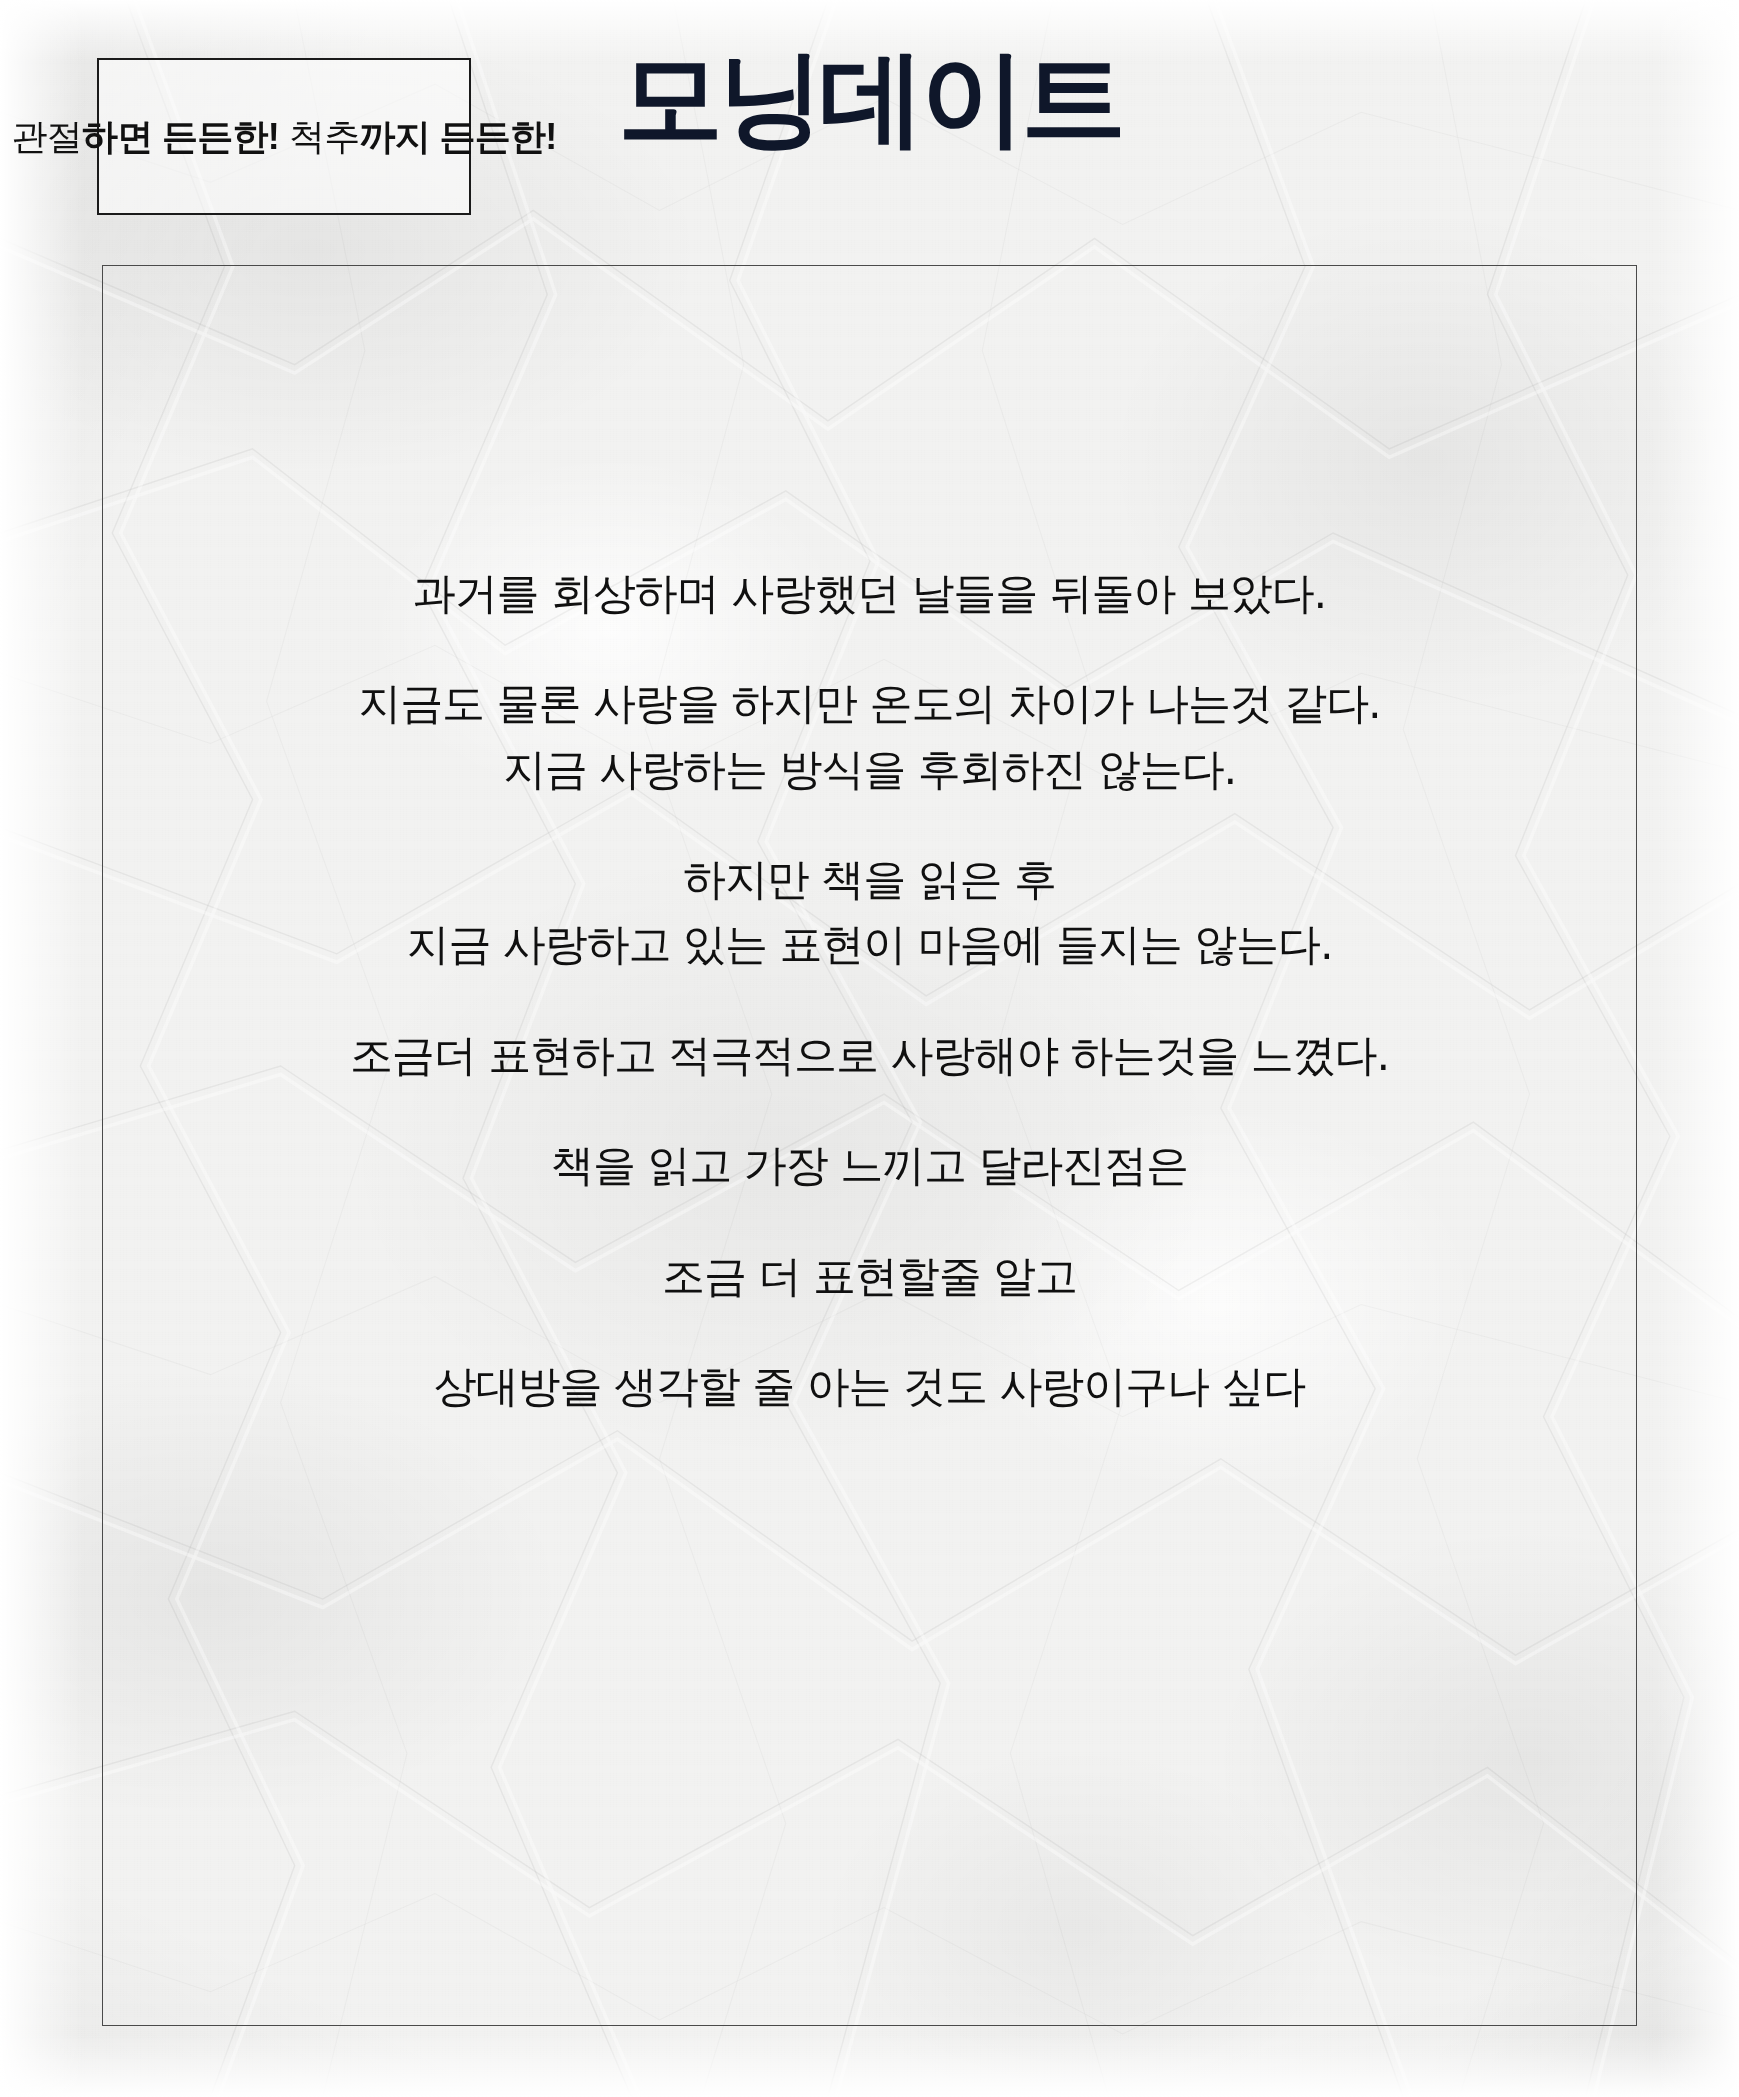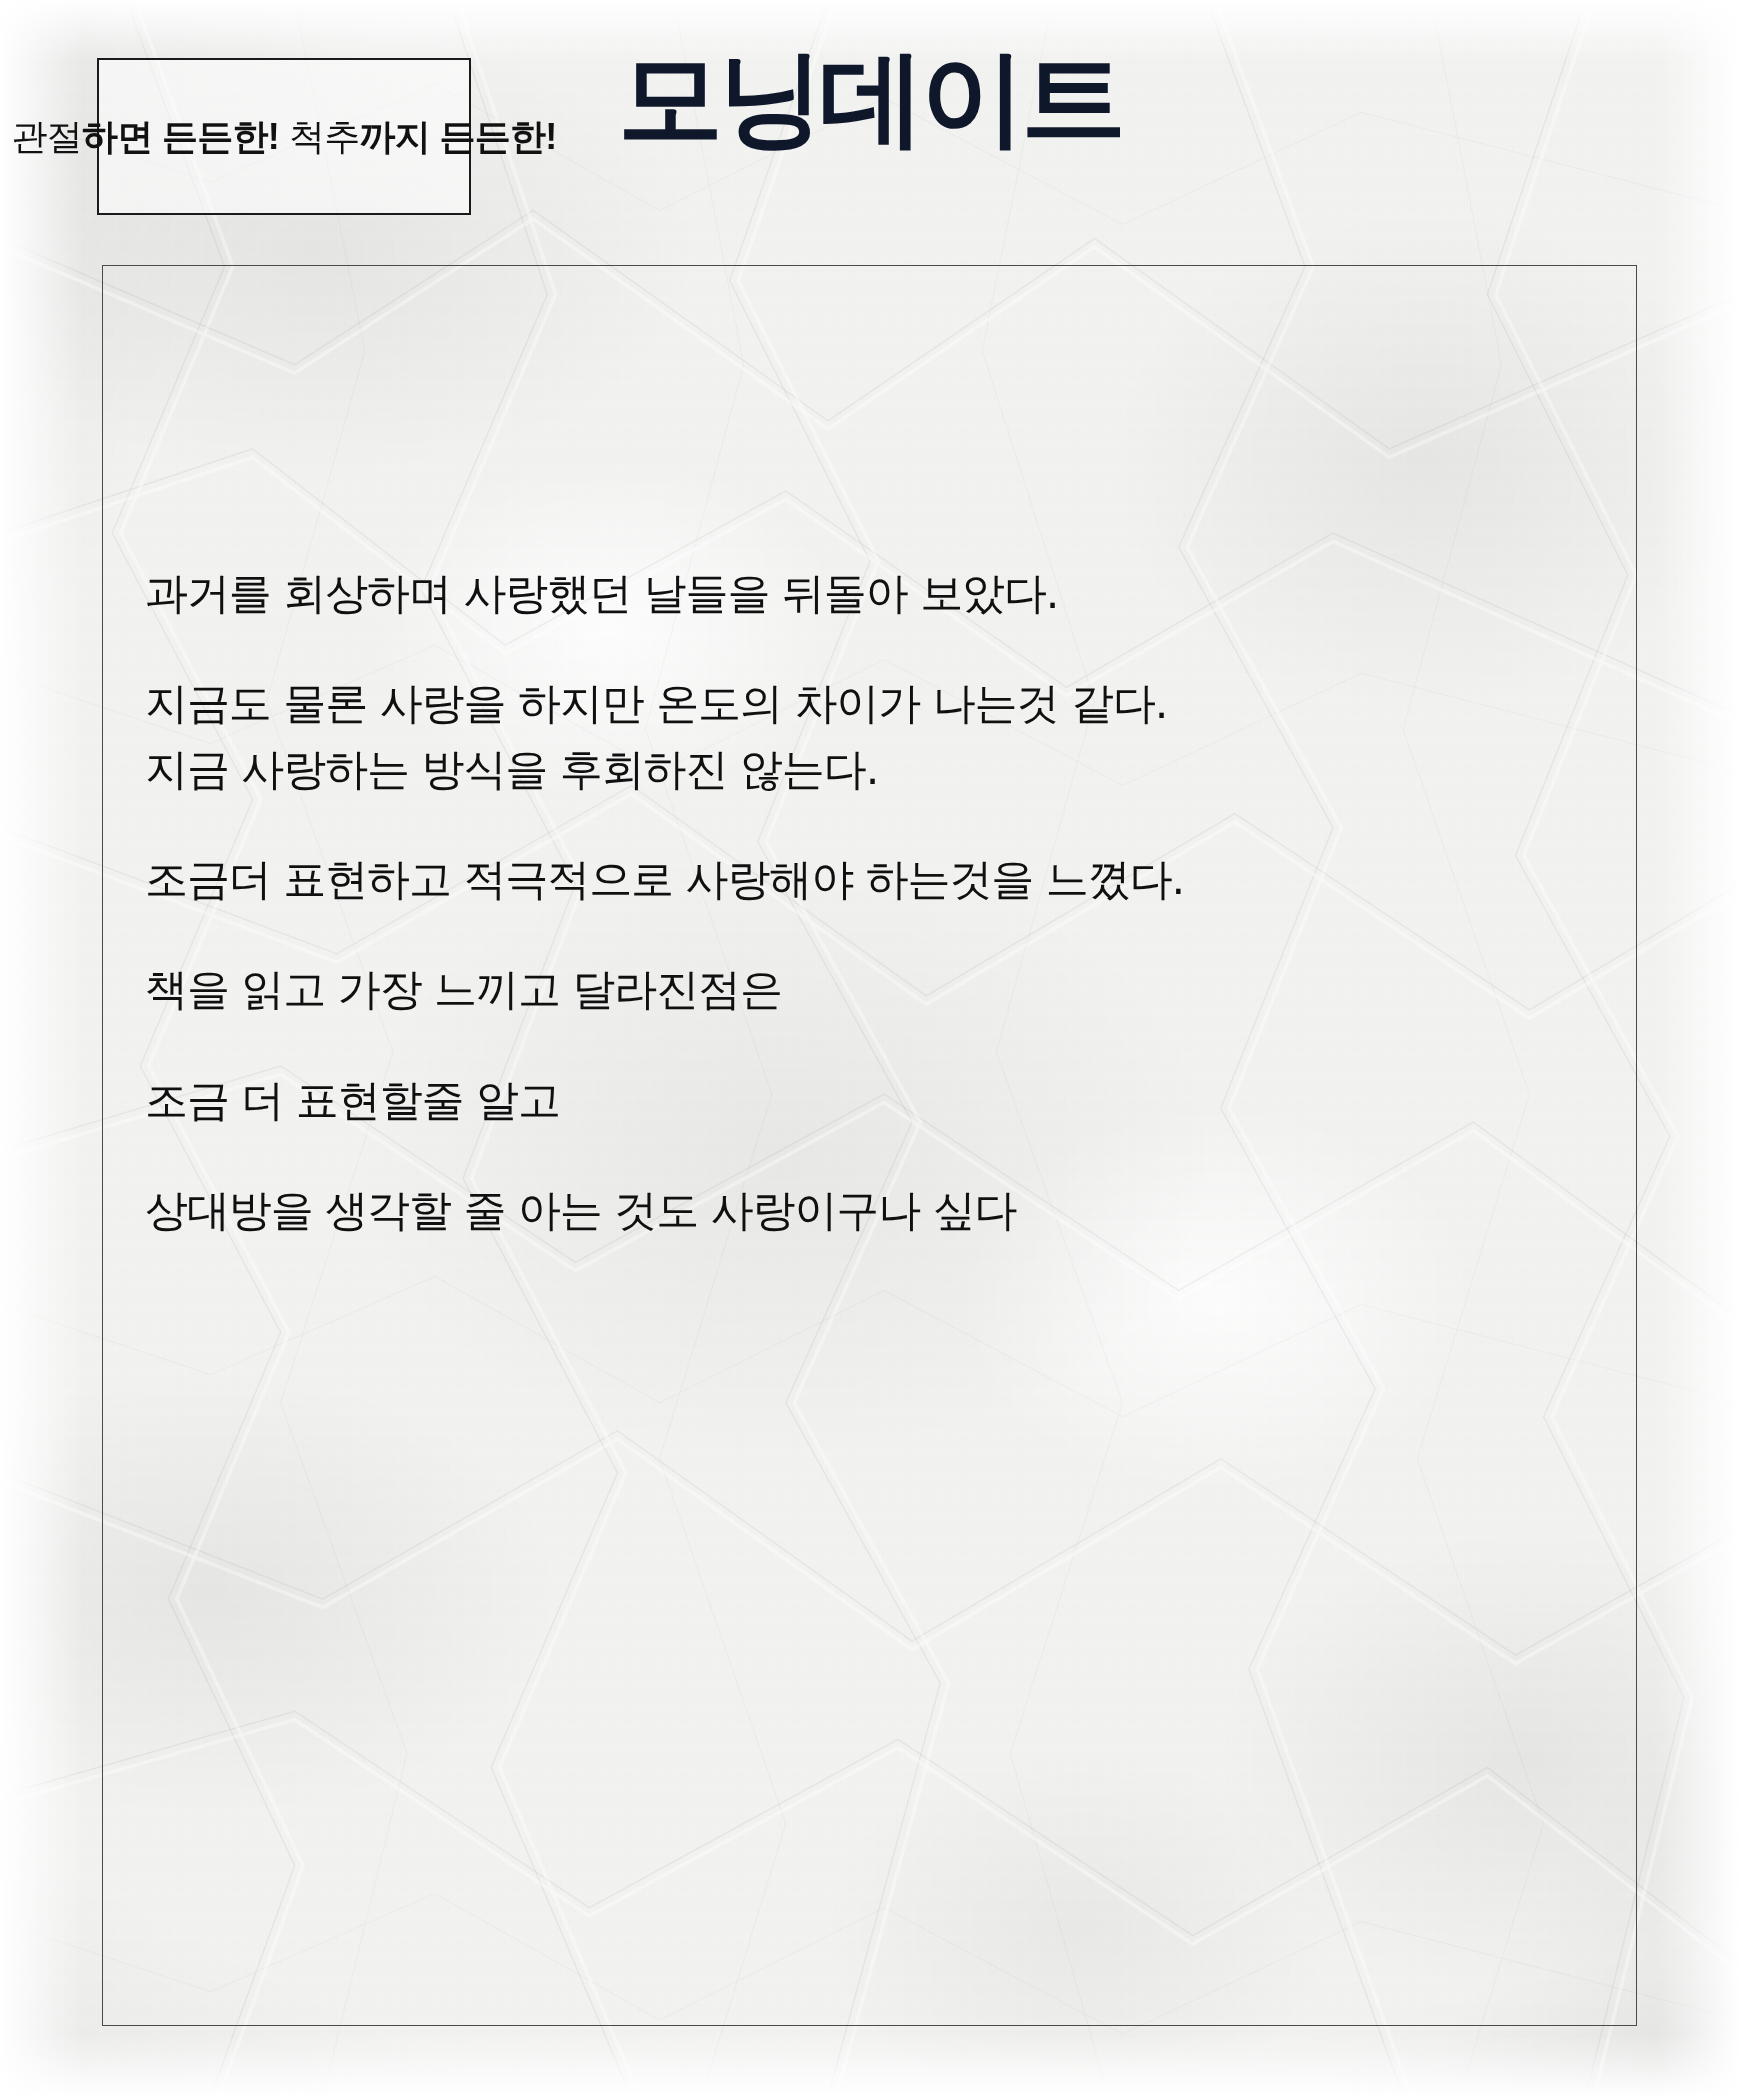--- a/index.html
+++ b/index.html
@@ -159,20 +159,21 @@
     height: 1761px;
     border: 1.4px solid #4a4a4a;
     box-sizing: border-box;
   }
 
   .body-text {
     position: absolute;
     left: 0;
     right: 0;
     top: 295px;
+    text-align: center;
     font-family: "DejaVu Sans", sans-serif;
     font-size: 43px;
     line-height: 1.52;
     color: #101010;
     letter-spacing: -1.1px;
     padding: 0 42px;
     box-sizing: border-box;
   }
   .para { margin: 0 0 45px 0; }
   .para:last-child { margin-bottom: 0; }
@@ -247,20 +248,24 @@
 <div class="content-frame">
   <div class="body-text" id="body-text">
       <div class="para">
         <span class="ln">과거를 회상하며 사랑했던 날들을 뒤돌아 보았다.</span>
       </div>
       <div class="para">
         <span class="ln">지금도 물론 사랑을 하지만 온도의 차이가 나는것 같다.</span>
         <span class="ln">지금 사랑하는 방식을 후회하진 않는다.</span>
       </div>
       <div class="para">
+        <span class="ln">하지만 책을 읽은 후</span>
+        <span class="ln">지금 사랑하고 있는 표현이 마음에 들지는 않는다.</span>
+      </div>
+      <div class="para">
         <span class="ln">조금더 표현하고 적극적으로 사랑해야 하는것을 느꼈다.</span>
       </div>
       <div class="para">
         <span class="ln">책을 읽고 가장 느끼고 달라진점은</span>
       </div>
       <div class="para">
         <span class="ln">조금 더 표현할줄 알고</span>
       </div>
       <div class="para">
         <span class="ln">상대방을 생각할 줄 아는 것도 사랑이구나 싶다</span>

